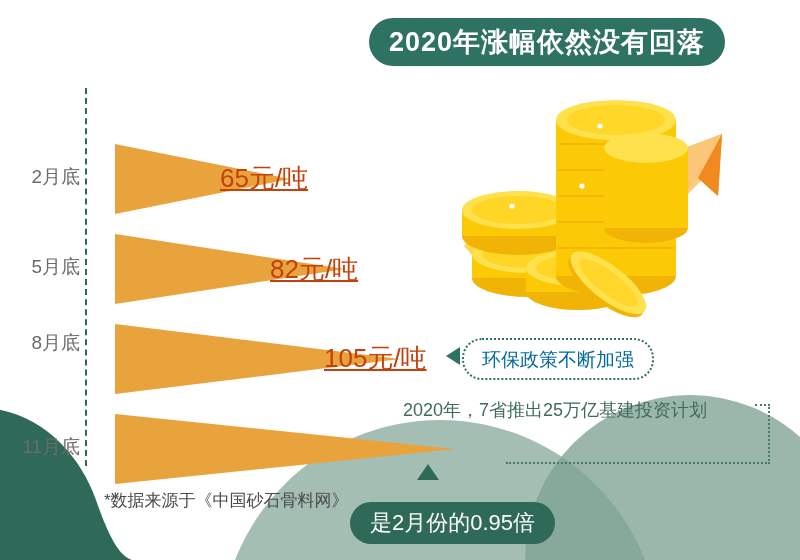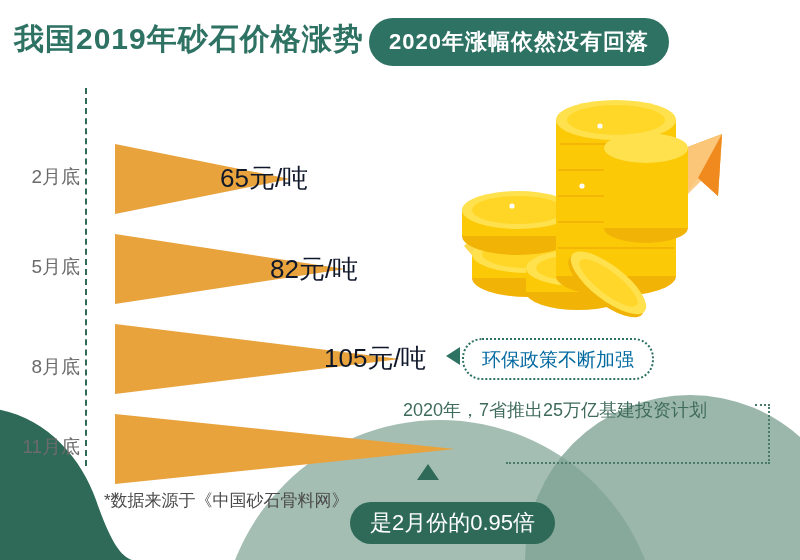--- a/index.html
+++ b/index.html
@@ -22,41 +22,41 @@
     font-size:30px;font-weight:bold;color:#2E7263;
     letter-spacing:1px;white-space:nowrap;
   }
   .badge{
     position:absolute;left:369px;top:18px;
     height:48px;padding:0 20px;
     background:#2E7263;border-radius:26px;
     display:flex;align-items:center;justify-content:center;
   }
   .badge-text{
-    font-size:22px;font-weight:bold;color:#ffffff;
+    font-size:27px;font-weight:bold;color:#ffffff;
     letter-spacing:1px;white-space:nowrap;line-height:1;
   }
 
   
   .axis{
     position:absolute;left:85px;top:88px;
     width:0;height:378px;
     border-left:2px dashed #2E6A57;
   }
 
   
   .row{position:absolute;left:0;width:660px;height:92px;}
   .row-label{
     position:absolute;left:22px;width:58px;text-align:right;
     font-size:19px;color:#6b6b6b;white-space:nowrap;
   }
   .tri{position:absolute;left:115px;}
   .row-value{
     position:absolute;
-    font-size:26px;color:#0f172a;white-space:nowrap;
+    font-size:26px;color:#c2410c;white-space:nowrap;text-decoration:underline;
   }
 
   
   .bubble-dotted{
     position:absolute;left:462px;top:338px;
     height:38px;padding:0 18px;
     border:2px dotted #2E7263;border-radius:20px;
     display:flex;align-items:center;
     background:#ffffff;
   }
@@ -129,21 +129,20 @@
     <g clip-path="url(#clipStage)">
 
       <path d="M -40 408 C 30 400 78 448 96 500 C 110 540 120 556 132 560 L -40 560 Z" fill="#2E6A57"></path>
 
       <circle cx="690" cy="560" r="165" fill="#7FA394" opacity="0.78"></circle>
       <circle cx="440" cy="640" r="220" fill="#7FA394" opacity="0.70"></circle>
     </g>
   </svg>
 
   <div class="header">
-    <div class="title">我国2019年砂石价格涨势</div>
     <div class="badge">
       <span class="badge-text">2020年涨幅依然没有回落</span>
     </div>
   </div>
 
   <svg class="coins" viewBox="0 0 340 240" xmlns="http://www.w3.org/2000/svg">
 
     <g>
       <path d="M160 180 L236 96 L214 78 L272 56 L268 118 L248 100 L172 196 Z" fill="#F5A623"></path>
       <path d="M160 180 L236 96 L214 78 L272 56 L262 92 L236 118 L170 192 Z" fill="#FBC97F" opacity="0.92"></path>
@@ -214,21 +213,21 @@
 
   <div class="row" style="top:225px;">
     <div class="row-label" style="top:29px;">5月底</div>
     <svg class="tri" style="top:9px;" width="230" height="70" viewBox="0 0 230 70" xmlns="http://www.w3.org/2000/svg">
       <path d="M0 0 L230 35 L0 70 Z" fill="#E8A33D"></path>
     </svg>
     <div class="row-value" style="left:270px;top:27px;">82元/吨</div>
   </div>
 
   <div class="row" style="top:315px;">
-    <div class="row-label" style="top:39px;">8月底</div>
+    <div class="row-label" style="top:15px;">8月底</div>
     <svg class="tri" style="top:9px;" width="285" height="70" viewBox="0 0 285 70" xmlns="http://www.w3.org/2000/svg">
       <path d="M0 0 L285 35 L0 70 Z" fill="#E8A33D"></path>
     </svg>
     <div class="row-value" style="left:324px;top:26px;">105元/吨</div>
   </div>
 
   <div class="row" style="top:405px;">
     <div class="row-label" style="top:29px;left:14px;width:66px;">11月底</div>
     <svg class="tri" style="top:9px;" width="340" height="70" viewBox="0 0 340 70" xmlns="http://www.w3.org/2000/svg">
       <path d="M0 0 L340 35 L0 70 Z" fill="#E8A33D"></path>

